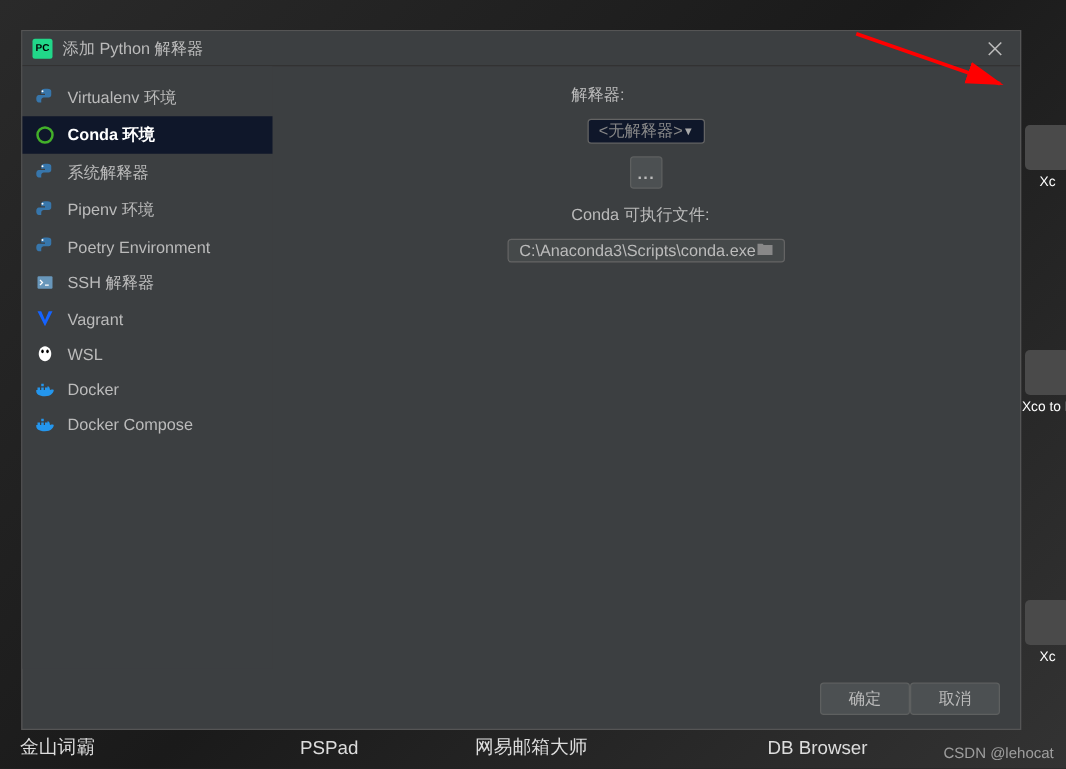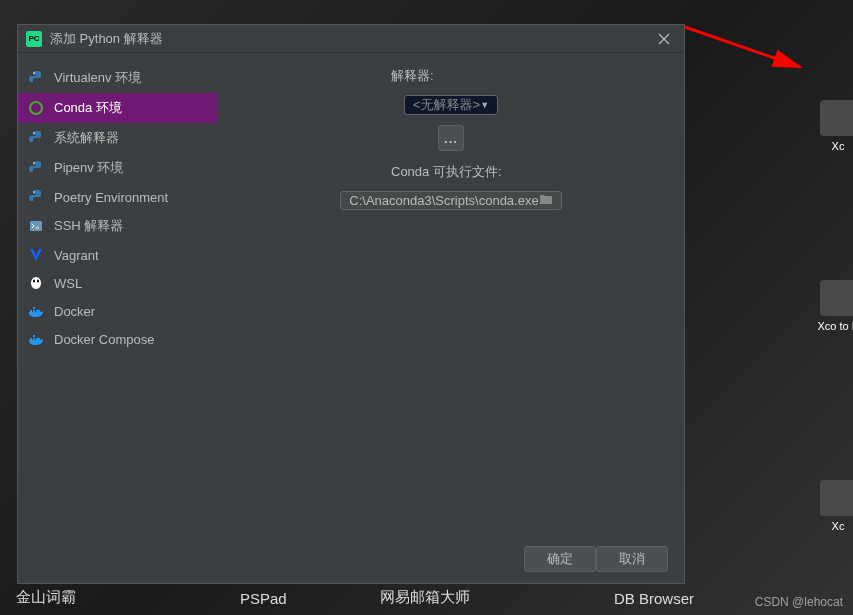--- a/index.html
+++ b/index.html
@@ -40,21 +40,21 @@
     .taskbar-label {
       position: absolute;
       bottom: 8px;
       font-size: 15px;
       color: #ddd;
     }
     .dialog {
       position: absolute;
       left: 17px;
       top: 24px;
-      width: 668px;
+      width: 800px;
       height: 560px;
       background: #3c3f41;
       border: 1px solid #555;
       display: flex;
       flex-direction: column;
     }
     .titlebar {
       height: 28px;
       background: #3c3f41;
       display: flex;
@@ -98,22 +98,23 @@
       padding-top: 10px;
     }
     .sidebar-item {
       display: flex;
       align-items: center;
       padding: 6px 10px;
       cursor: pointer;
       gap: 10px;
     }
     .sidebar-item.selected {
-      background: #701a75;
+      background: #0f172a;
       color: #fff;
+      font-weight: bold;
     }
     .sidebar-icon {
       width: 16px;
       height: 16px;
       display: flex;
       align-items: center;
       justify-content: center;
     }
     .main-panel {
       flex: 1;

